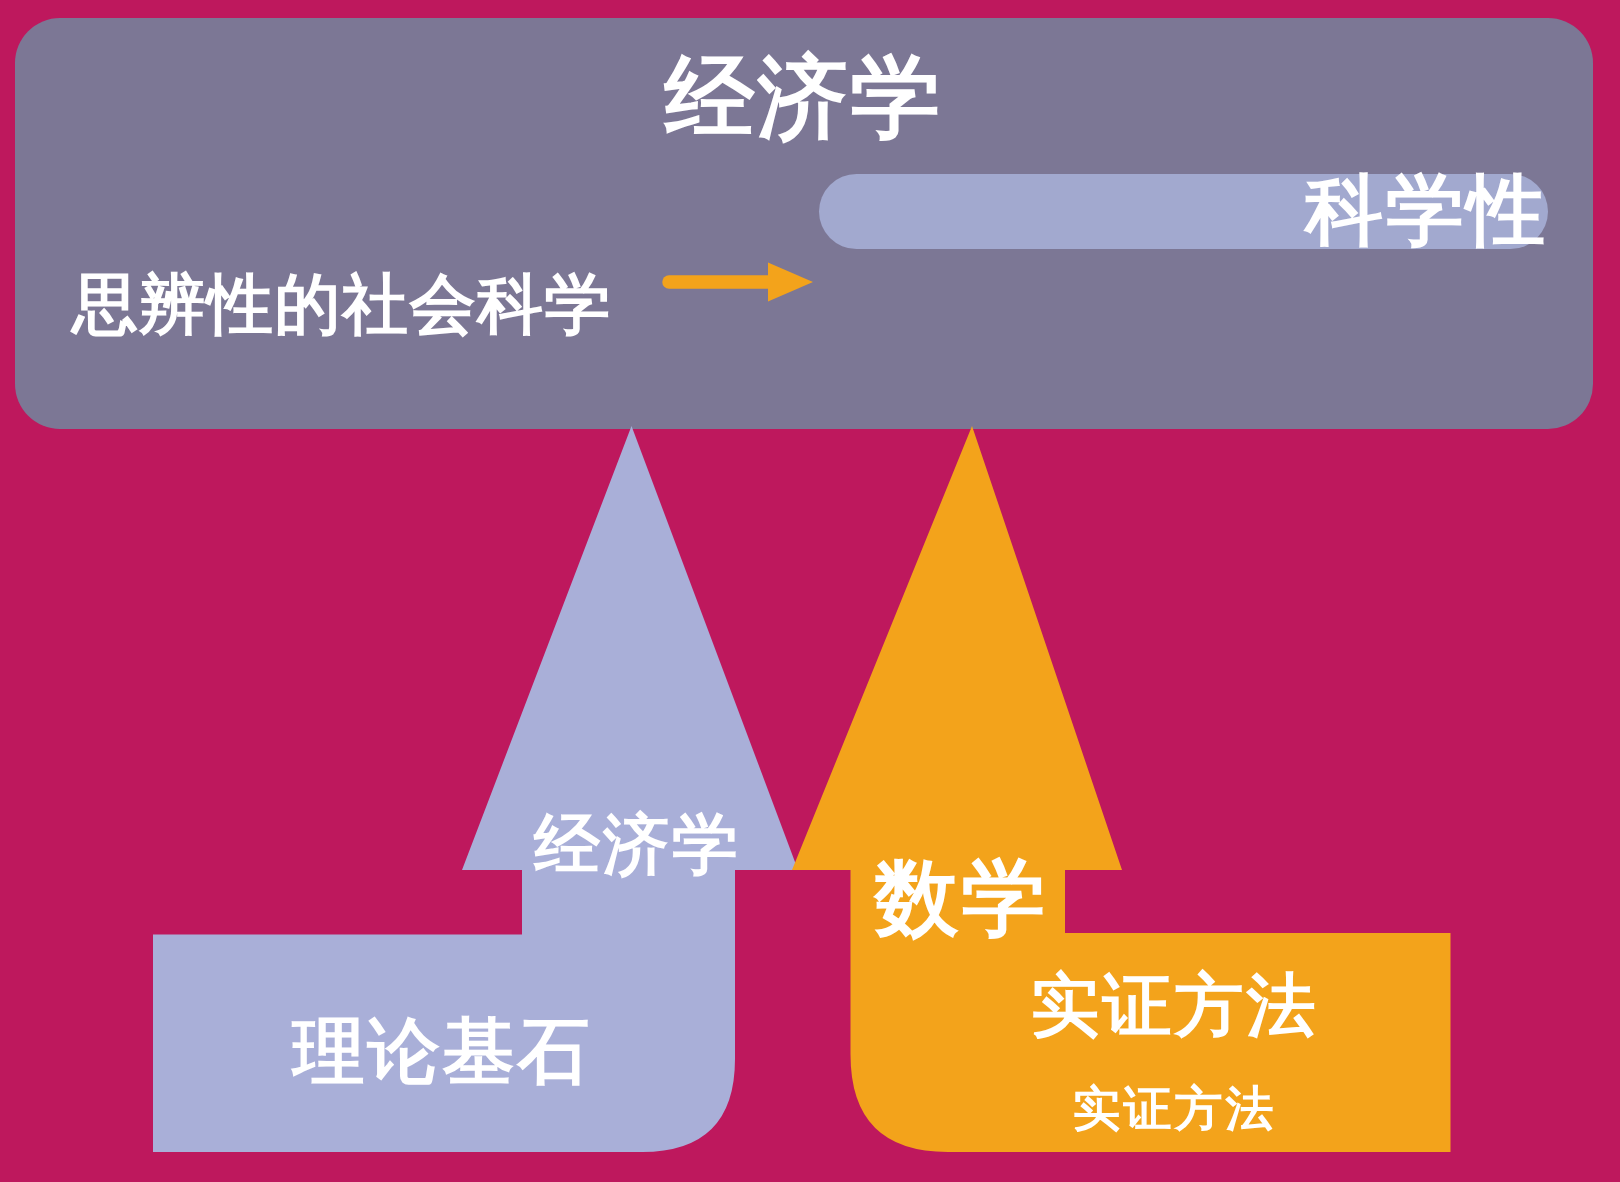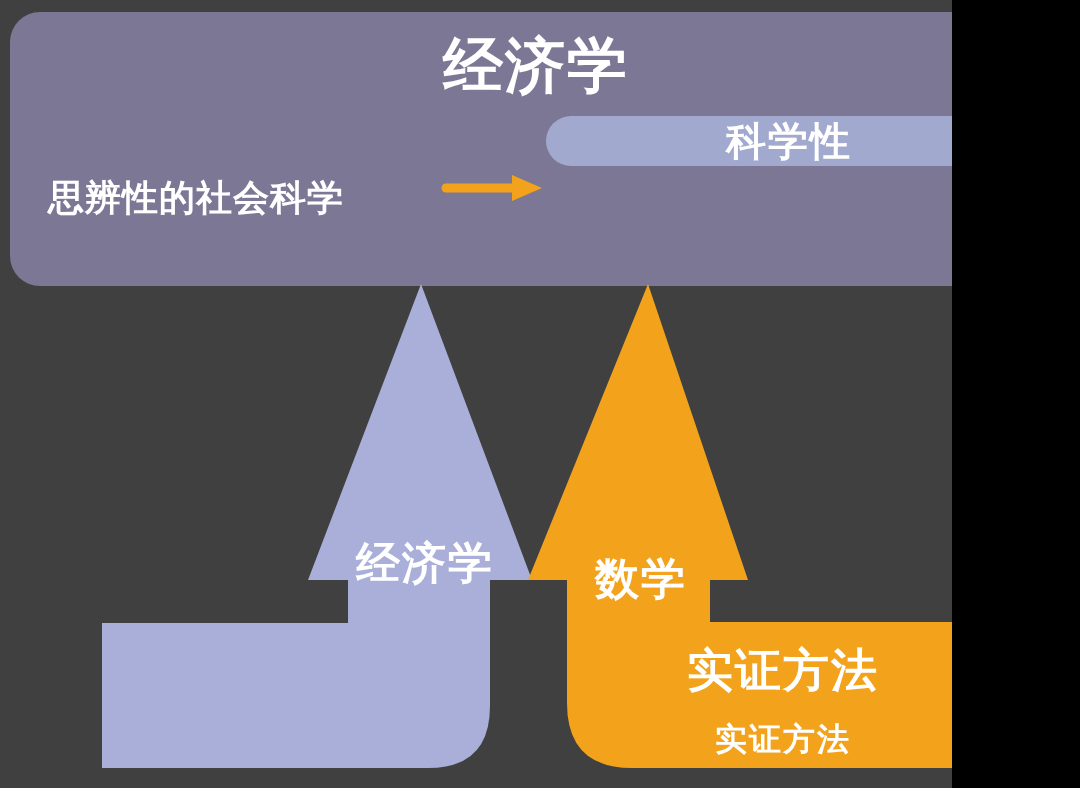--- a/index.html
+++ b/index.html
@@ -2,23 +2,23 @@
 <html><head>
 <meta charset="utf-8">
 <style>
   html, body {
     margin: 0;
     padding: 0;
     background: #000000;
   }
   .canvas {
     position: relative;
-    width: 952px;
+    width: 1080px;
     height: 788px;
-    background: #404040;
+    background: #be185d;
     overflow: hidden;
     font-family: "DejaVu Sans", "Liberation Sans", sans-serif;
     color: #ffffff;
   }
   
   .panel {
     position: absolute;
     left: 10px;
     top: 12px;
     width: 1052px;
@@ -34,41 +34,41 @@
     text-align: center;
     font-size: 60px;
     font-weight: bold;
     line-height: 1.1;
     letter-spacing: 2px;
   }
   .panel-subtitle {
     position: absolute;
     left: 38px;
     top: 162px;
-    font-size: 36px;
+    font-size: 44px;
     font-weight: bold;
     white-space: nowrap;
     letter-spacing: 1px;
   }
   .arrow-right-svg {
     position: absolute;
     left: 428px;
     top: 160px;
     width: 110px;
     height: 32px;
   }
   .pill {
     position: absolute;
     left: 536px;
     width: 486px;
     height: 50px;
     background: #A2A9CF;
     border-radius: 25px;
-    text-align: center;
-    font-size: 40px;
+    text-align: right;
+    font-size: 52px;
     font-weight: bold;
     line-height: 50px;
     letter-spacing: 2px;
   }
   .pill-1 { top: 104px; }
   .pill-2 { top: 158px; }
   .pill-3 { top: 212px; }
   
   .shapes {
     position: absolute;
@@ -79,21 +79,21 @@
   }
   
   .shape-label {
     position: absolute;
     text-align: center;
     font-weight: bold;
     white-space: nowrap;
     letter-spacing: 2px;
   }
   .econ-arrow-label  { left: 325px; top: 534px; width: 200px; font-size: 44px; }
-  .math-arrow-label  { left: 561px; top: 550px; width: 160px; font-size: 44px; }
+  .math-arrow-label  { left: 561px; top: 562px; width: 160px; font-size: 56px; }
   .theory-label      { left: 112px; top: 669px; width: 366px; font-size: 48px; }
   .tools-line1       { left: 593px; top: 640px; width: 380px; font-size: 46px; }
   .tools-line2       { left: 593px; top: 718px; width: 380px; font-size: 32px; }
 </style>
 </head>
 <body>
 
 <div class="canvas">
 
   <div class="panel">
@@ -129,18 +129,19 @@
              L632 768
              Q567 768 567 703
              L567 580 L528 580
              Z"></path>
   </svg>
 
   <div class="shape-label econ-arrow-label">经济学</div>
 
   <div class="shape-label math-arrow-label">数学</div>
 
+  <div class="shape-label theory-label">理论基石</div>
 
   <div class="shape-label tools-line1">实证方法</div>
 
   <div class="shape-label tools-line2">实证方法</div>
 
 </div>
 
 </body></html>

